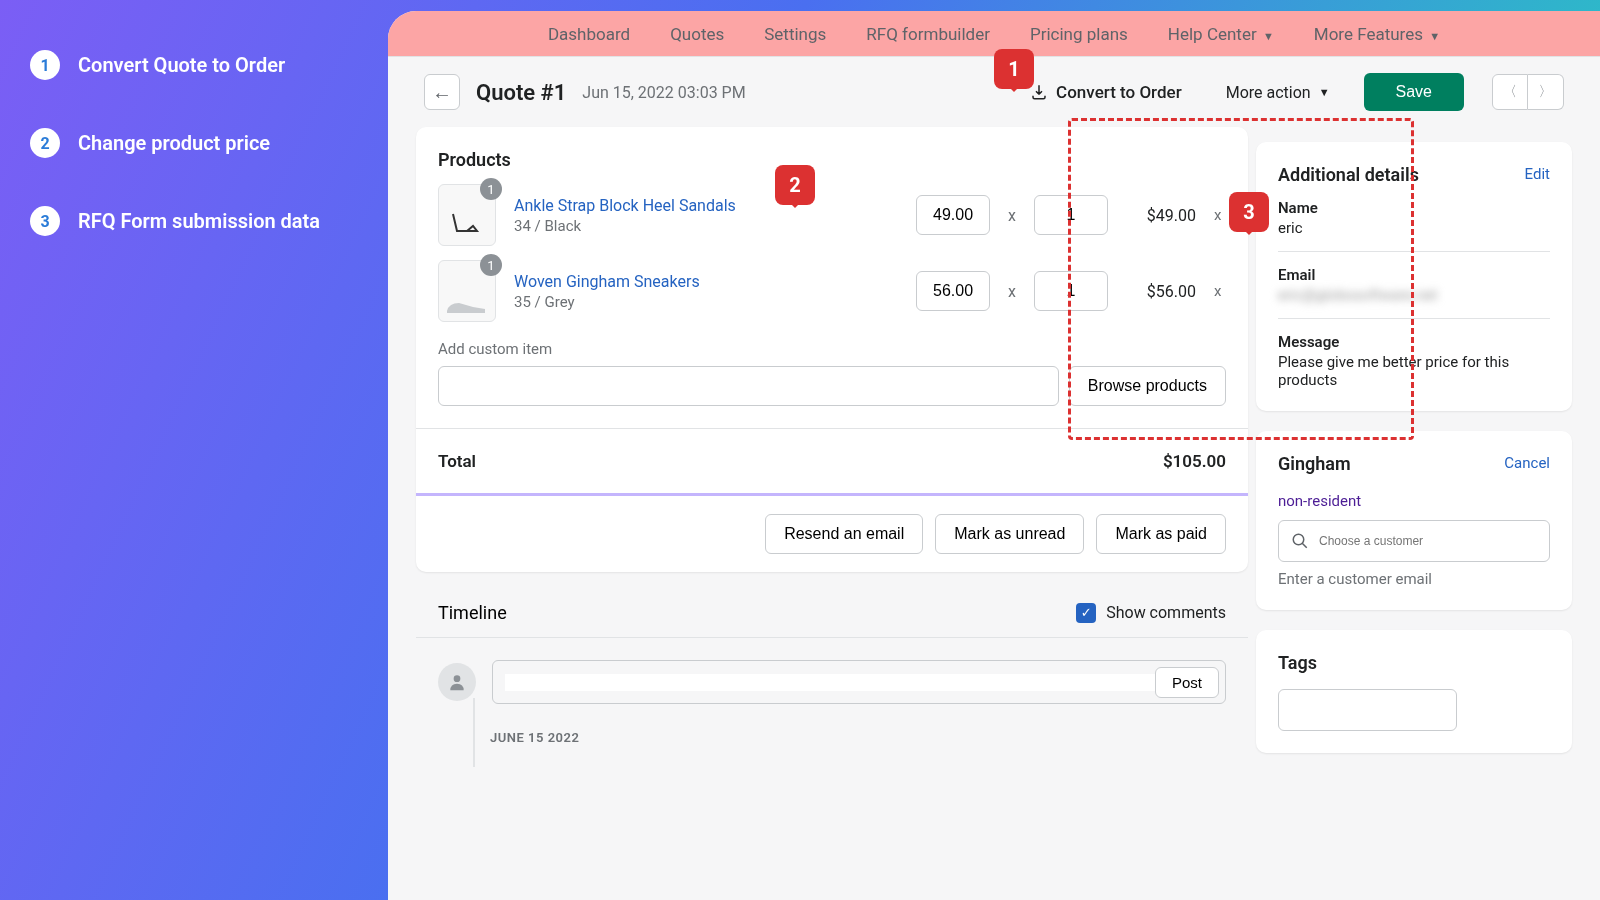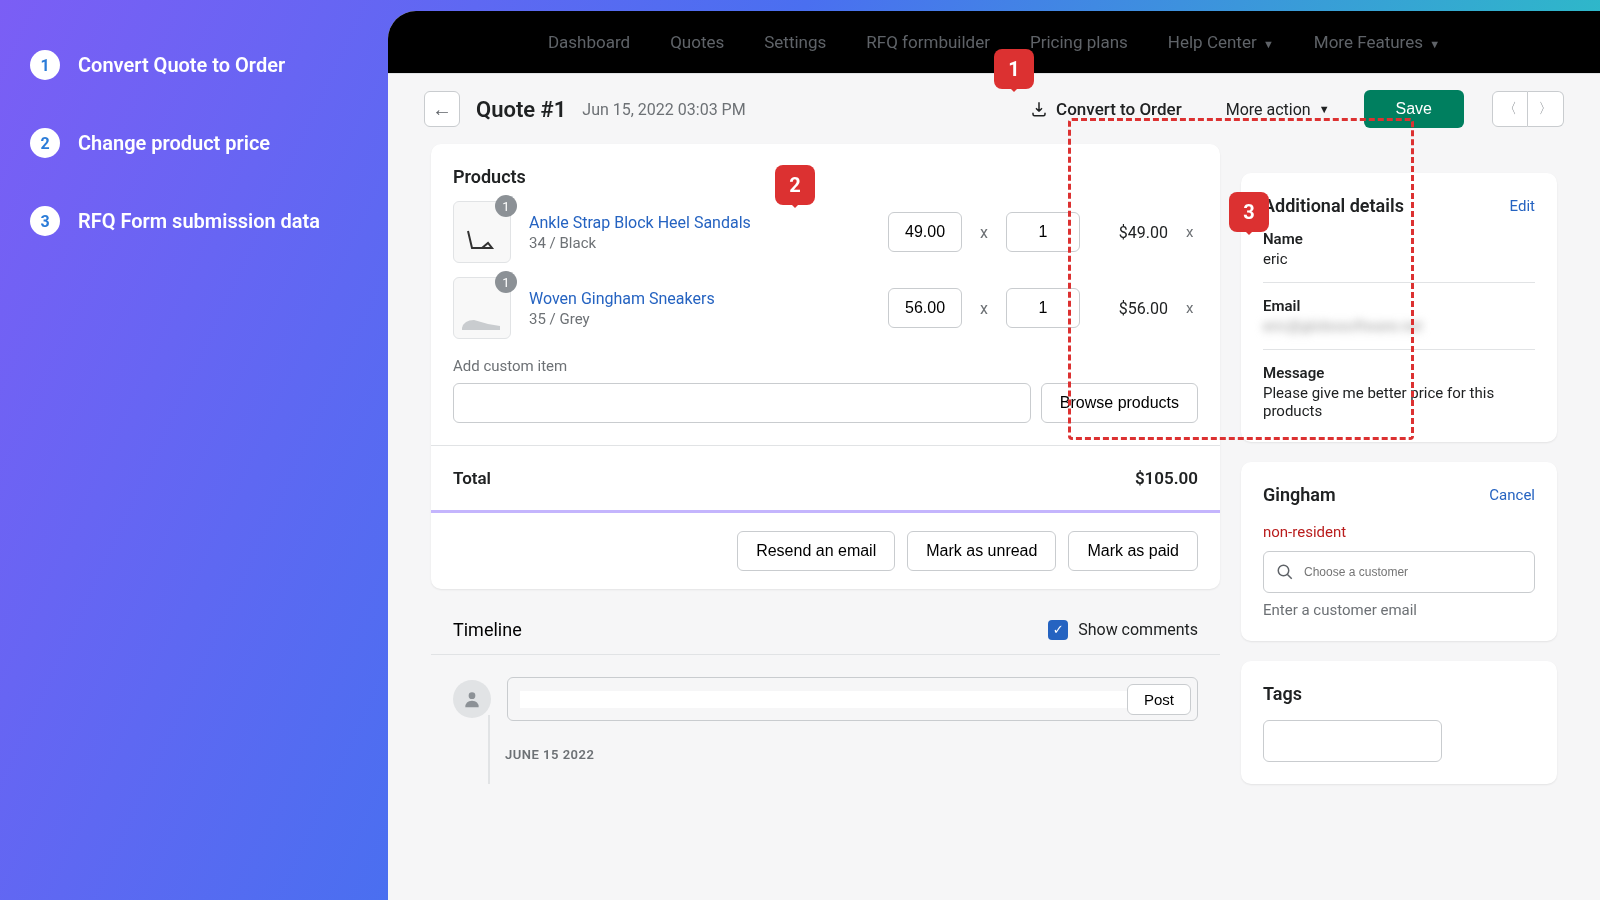--- a/index.html
+++ b/index.html
@@ -21,22 +21,22 @@
   display: flex; align-items: center; justify-content: center; font-weight: 700; font-size: 16px;
 }
 .legend-text { color: #fff; font-size: 20px; font-weight: 600; }
 
 .app {
   position: absolute; left: 388px; top: 11px; right: 0; bottom: 0;
   background: #f6f6f7; border-radius: 28px 0 0 0;
   overflow: hidden;
 }
 .topnav {
-  height: 63px; display: flex; align-items: center; justify-content: center; gap: 40px;
-  border-bottom: 1px solid #e1e3e5; background: #000000;
+  height: 46px; display: flex; align-items: center; justify-content: center; gap: 40px;
+  border-bottom: 1px solid #e1e3e5; background: #fca5a5;
 }
 .topnav a { color: #5f6368; font-size: 17px; text-decoration: none; }
 .caret { font-size: 11px; margin-left: 2px; }
 
 .header {
   display: flex; align-items: center; padding: 16px 36px; gap: 16px;
 }
 .back-btn {
   width: 36px; height: 36px; border: 1px solid #c9cccf; border-radius: 6px; background: #fff;
   display: flex; align-items: center; justify-content: center; font-size: 20px; color: #5f6368;
@@ -45,21 +45,21 @@
 .header .date { color: #6d7175; font-size: 16px; }
 .header-spacer { flex: 1; }
 .convert-link { display: flex; align-items: center; gap: 8px; font-size: 17px; color: #202223; font-weight: 500; cursor: pointer; }
 .more-action { display: flex; align-items: center; gap: 6px; font-size: 16px; color: #202223; margin-left: 28px; cursor: pointer; }
 .save-btn { background: #007f5f; color: #fff; border: none; border-radius: 6px; padding: 10px 32px; font-size: 16px; margin-left: 18px; cursor: pointer; }
 .pager { margin-left: 12px; display: flex; }
 .pager button { width: 36px; height: 36px; border: 1px solid #c9cccf; background: #fff; color: #8c9196; font-size: 14px; }
 .pager button:first-child { border-radius: 6px 0 0 6px; }
 .pager button:last-child { border-radius: 0 6px 6px 0; border-left: none; }
 
-.content { display: flex; padding: 0 43px 20px; gap: 21px; align-items: flex-end; }
+.content { display: flex; padding: 0 28px 20px; gap: 8px; align-items: center; }
 .main-col { flex: 1; }
 .right-col { width: 316px; display: flex; flex-direction: column; gap: 20px; }
 
 .card { background: #fff; border-radius: 10px; box-shadow: 0 1px 2px rgba(0,0,0,0.08); }
 .card-pad { padding: 22px; }
 .card-title { font-size: 18px; font-weight: 600; color: #202223; display: flex; justify-content: space-between; align-items: center; }
 .card-title .link { color: #2563c1; font-size: 15px; font-weight: 400; cursor: pointer; }
 
 .product-row { display: flex; align-items: center; gap: 18px; margin-top: 14px; }
 .thumb-wrap { position: relative; }
@@ -98,21 +98,21 @@
 .comment-input { flex: 1; border: none; outline: none; font-size: 15px; }
 .post-btn { border: 1px solid #c9cccf; background: #fff; border-radius: 6px; padding: 6px 16px; font-size: 15px; cursor: pointer; }
 .comment-note { text-align: right; color: #6d7175; font-size: 15px; margin-top: 10px; }
 .date-label { margin-left: 52px; margin-top: 26px; color: #6d7175; font-size: 13px; font-weight: 600; letter-spacing: 0.5px; }
 
 .detail-field { margin-top: 14px; padding-bottom: 14px; border-bottom: 1px solid #e1e3e5; }
 .detail-field:last-child { border-bottom: none; padding-bottom: 0; }
 .detail-label { font-weight: 600; font-size: 15px; color: #202223; }
 .detail-value { font-size: 15px; color: #202223; margin-top: 2px; }
 .blurred { filter: blur(4px); color: #999; }
-.non-res { color: #b91c1c; font-size: 15px; margin-top: 18px; }
+.non-res { color: #4c1d95; font-size: 15px; margin-top: 18px; }
 .search-box { display: flex; align-items: center; border: 1px solid #c9cccf; border-radius: 6px; height: 42px; margin-top: 10px; padding: 0 12px; gap: 10px; }
 .search-box input { border: none; outline: none; flex: 1; font-size: 12px; }
 .cust-hint { color: #6d7175; font-size: 15px; margin-top: 8px; }
 .tags-input { border: 1px solid #c9cccf; border-radius: 6px; height: 42px; margin-top: 16px; }
 
 .callout {
   position: absolute; width: 40px; height: 40px; background: #dc3131; border-radius: 8px;
   color: #fff; display: flex; align-items: center; justify-content: center; font-size: 20px; font-weight: 700;
   z-index: 100;
 }

